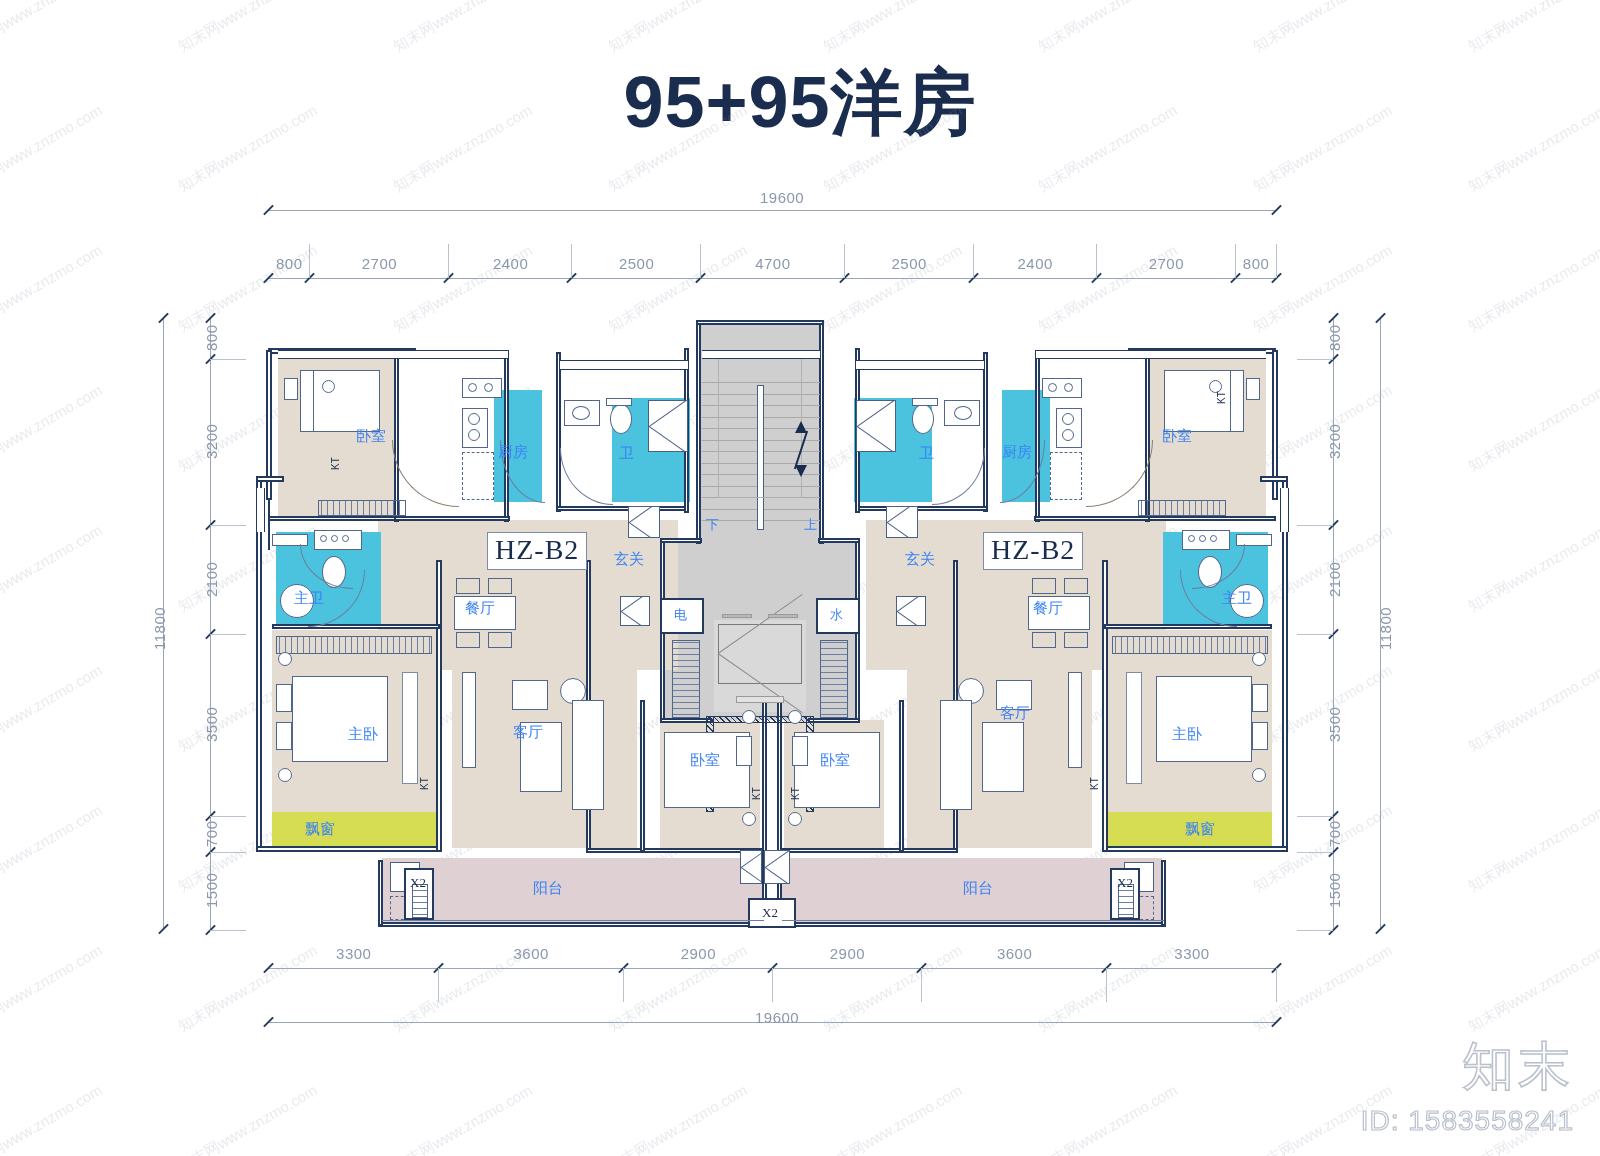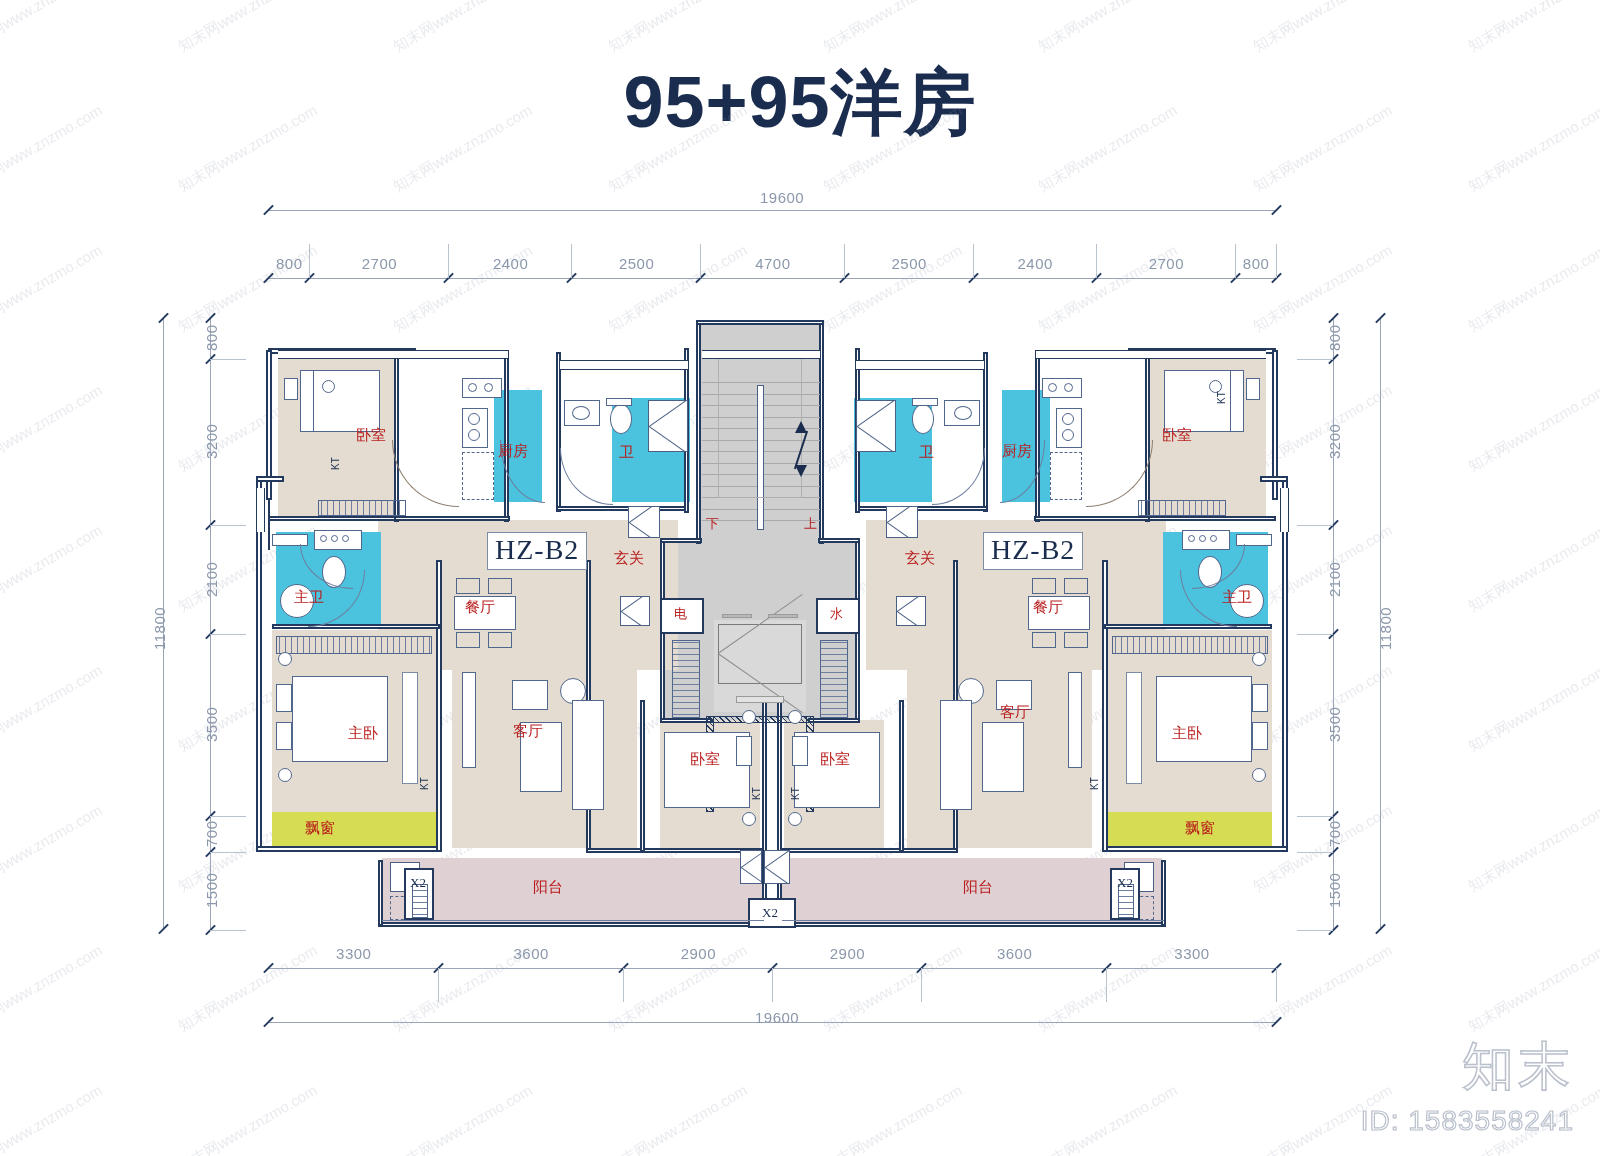--- a/index.html
+++ b/index.html
@@ -63,22 +63,22 @@
         background:transparent;}
 
   
   .arc{position:absolute;border:1px solid #8d7e6d;border-radius:50%;
        background:transparent;}
   .arcb{position:absolute;border:1px solid #6d7e9e;border-radius:50%;
        background:transparent;}
 
   
   .rlab{
-    position:absolute;color:#b91c1c;font-size:15px;line-height:17px;
-    white-space:nowrap;font-family:Liberation Mono, monospace;
+    position:absolute;color:#3b82f6;font-size:15px;line-height:17px;
+    white-space:nowrap;font-family:Liberation Serif, serif;
   }
   .rlab.sm{font-size:13px;line-height:14px;}
 
   .unitlab{
     position:absolute;background:#fff;border:1px solid #7c8aa3;
     color:#1b2d4f;font-family:"Liberation Serif",serif;
     font-size:28px;line-height:30px;padding:2px 7px 4px 7px;
     letter-spacing:1px;white-space:nowrap;
   }
   .xlab{

